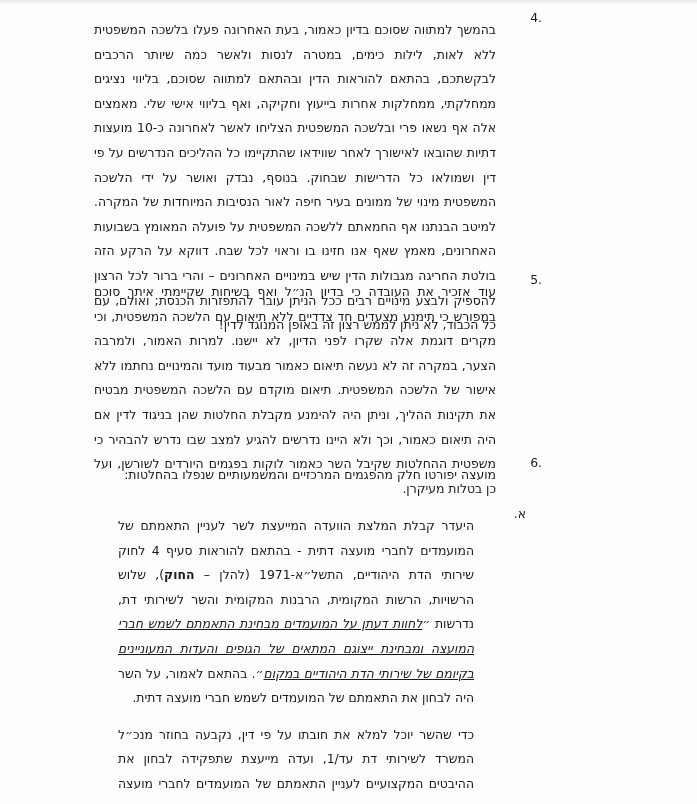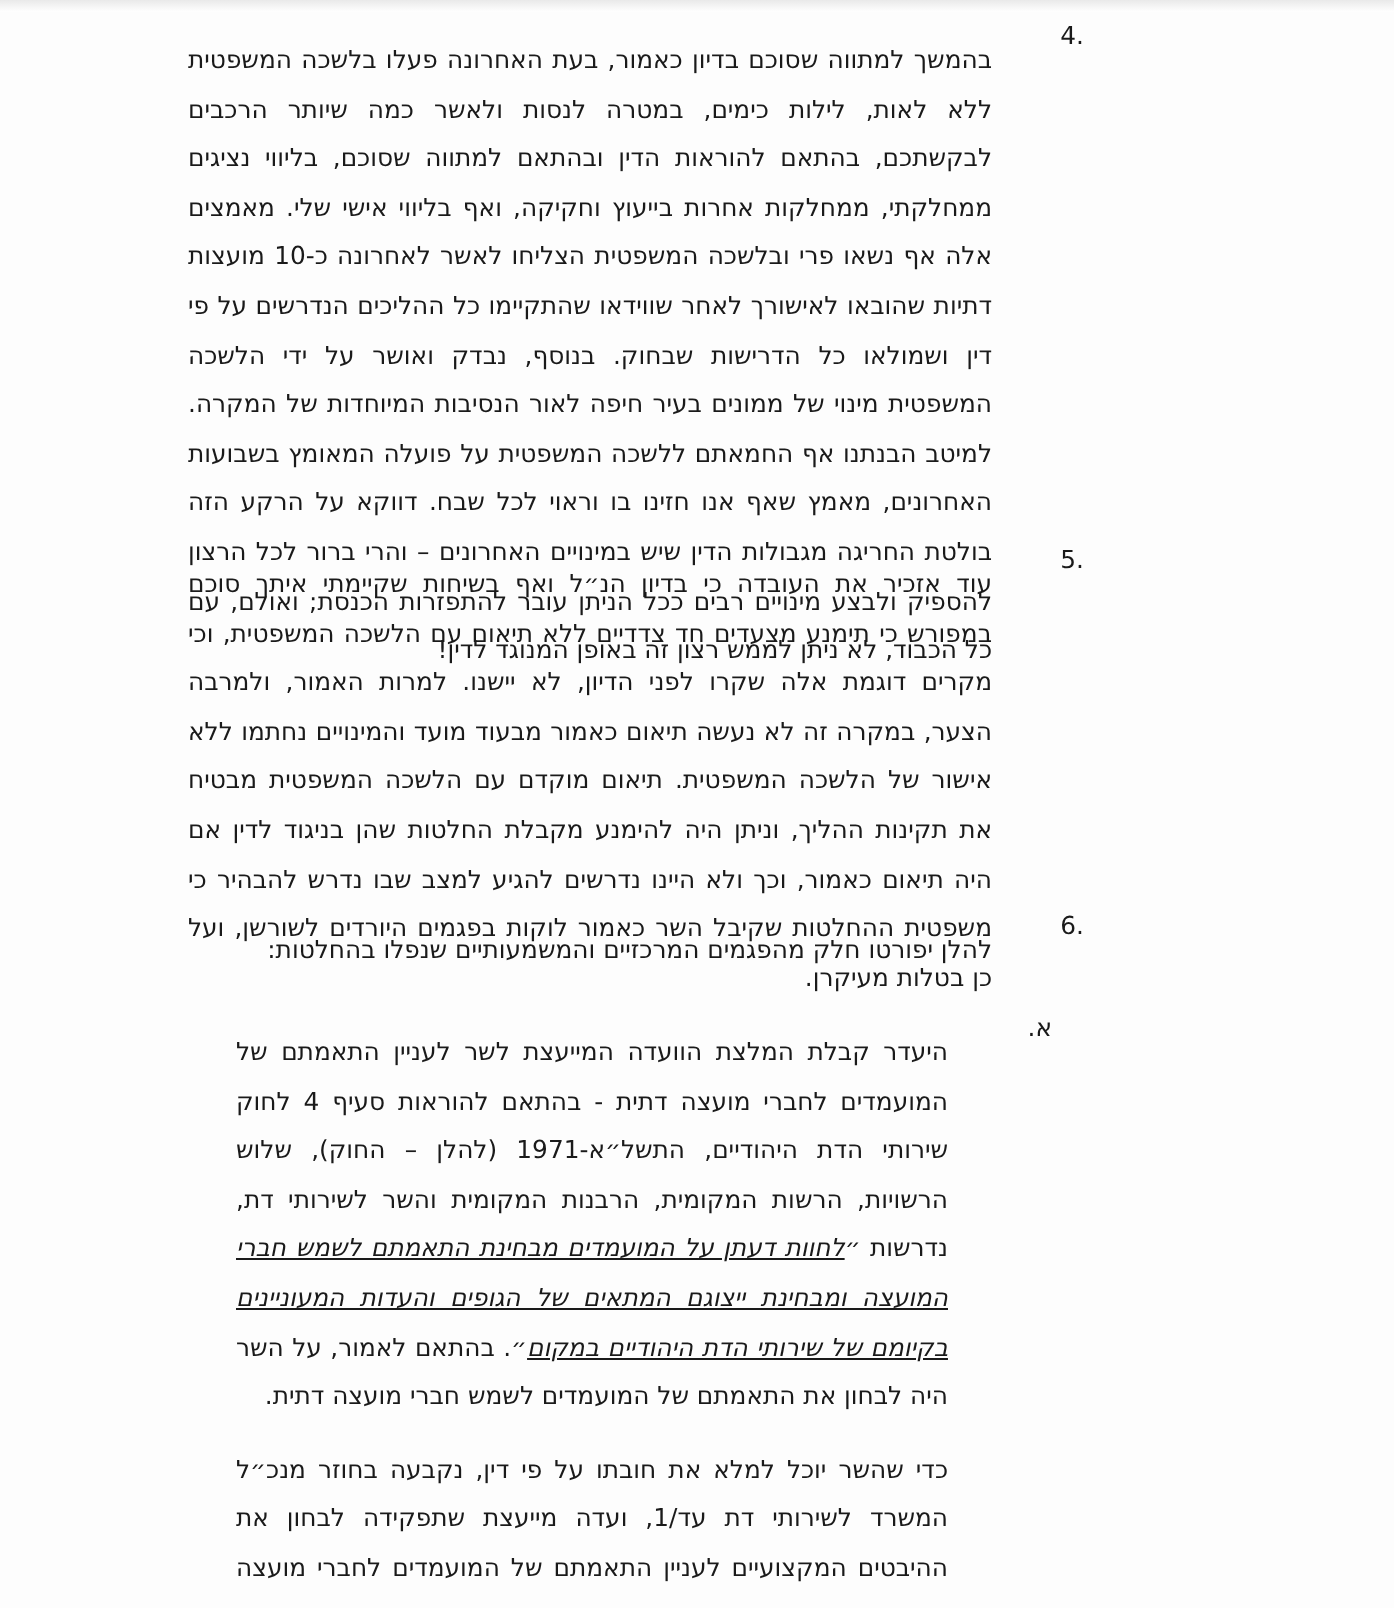--- a/index.html
+++ b/index.html
@@ -36,42 +36,42 @@
     }
     .item .num {
       position: absolute;
       font-size: 12.4px;
       direction: ltr;
     }
     .para {
       margin: 12px;
     }
     .u { }
-    .b { font-weight: normal; }
+    .b { font-weight: bold; }
     .i { font-style: italic; text-decoration: underline; }
   </style>
 </head>
 <body>
 
 <div class="page">
   <div class="top-shadow"></div>
 
   <div class="item" style="left:82px; top:6px; width:426px;">
     <span class="num" style="right:-34px; top:0;">4.</span>
     <p class="para">בהמשך למתווה שסוכם בדיון כאמור, בעת האחרונה פעלו בלשכה המשפטית ללא לאות, לילות כימים, במטרה לנסות ולאשר כמה שיותר הרכבים לבקשתכם, בהתאם להוראות הדין ובהתאם למתווה שסוכם, בליווי נציגים ממחלקתי, ממחלקות אחרות בייעוץ וחקיקה, ואף בליווי אישי שלי. מאמצים אלה אף נשאו פרי ובלשכה המשפטית הצליחו לאשר לאחרונה כ-10 מועצות דתיות שהובאו לאישורך לאחר שווידאו שהתקיימו כל ההליכים הנדרשים על פי דין ושמולאו כל הדרישות שבחוק. בנוסף, נבדק ואושר על ידי הלשכה המשפטית מינוי של ממונים בעיר חיפה לאור הנסיבות המיוחדות של המקרה. למיטב הבנתנו אף החמאתם ללשכה המשפטית על פועלה המאומץ בשבועות האחרונים, מאמץ שאף אנו חזינו בו וראוי לכל שבח. דווקא על הרקע הזה בולטת החריגה מגבולות הדין שיש במינויים האחרונים – והרי ברור לכל הרצון להספיק ולבצע מינויים רבים ככל הניתן עובר להתפזרות הכנסת; ואולם, עם כל הכבוד, לא ניתן לממש רצון זה באופן המנוגד לדין!</p>
   </div>
 
   <div class="item" style="left:82px; top:268px; width:426px;">
     <span class="num" style="right:-34px; top:0;">5.</span>
     <p class="para">עוד אזכיר את העובדה כי בדיון הנ״ל ואף בשיחות שקיימתי איתך סוכם במפורש כי תימנע מצעדים חד צדדיים ללא תיאום עם הלשכה המשפטית, וכי מקרים דוגמת אלה שקרו לפני הדיון, לא יישנו. למרות האמור, ולמרבה הצער, במקרה זה לא נעשה תיאום כאמור מבעוד מועד והמינויים נחתמו ללא אישור של הלשכה המשפטית.  תיאום מוקדם עם הלשכה המשפטית מבטיח את תקינות ההליך, וניתן היה להימנע מקבלת החלטות שהן בניגוד לדין אם היה תיאום כאמור, וכך ולא היינו נדרשים להגיע למצב שבו נדרש להבהיר כי משפטית ההחלטות שקיבל השר כאמור לוקות בפגמים היורדים לשורשן, ועל כן בטלות מעיקרן.</p>
   </div>
 
   <div class="item" style="left:82px; top:451px; width:426px;">
     <span class="num" style="right:-34px; top:0;">6.</span>
-    <p class="para">להלן יפורטו חלק מהפגמים המרכזיים והמשמעותיים שנפלו בהחלטות:</p>
+    <p class="para">מועצה יפורטו חלק מהפגמים המרכזיים והמשמעותיים שנפלו בהחלטות:</p>
   </div>
 
   <div class="item" style="left:106px; top:502px; width:380px;">
     <span class="num" style="right:-40px; top:0; direction:rtl;">א.</span>
     <p class="para"><span class="u">היעדר קבלת המלצת הוועדה המייעצת לשר לעניין התאמתם של המועמדים לחברי מועצה דתית -</span><span> בהתאם להוראות סעיף 4 לחוק שירותי הדת היהודיים, התשל״א-1971 (להלן – </span><span class="b">החוק</span><span>), שלוש הרשויות, הרשות המקומית, הרבנות המקומית והשר לשירותי דת, נדרשות ״</span><span class="i">לחוות דעתן על המועמדים מבחינת התאמתם לשמש חברי המועצה ומבחינת ייצוגם המתאים של הגופים והעדות המעוניינים בקיומם של שירותי הדת היהודיים במקום</span><span>״. בהתאם לאמור, על השר היה לבחון את התאמתם של המועמדים לשמש חברי מועצה דתית.</span></p>
     <p class="para">כדי שהשר יוכל למלא את חובתו על פי דין, נקבעה בחוזר מנכ״ל המשרד לשירותי דת עד/1, ועדה מייעצת שתפקידה לבחון את ההיבטים המקצועיים לעניין התאמתם של המועמדים לחברי מועצה דתית ולממונים ולהביא את המלצתה לשר בעניין בטרם יקבל החלטה בעניין. על אף האמור, בענייננו, החלטתך נעשתה מבלי שהתקבלו המלצות הוועדה המקצועית ואף מבלי שהתקיים דיון בוועדה.  באחד המקרים (בעניין אופקים), אמנם התקיים דיון בוועדה, אולם הדיון לא מוצה ולא התקבלו השלמות חיוניות שביקשה הוועדה.</p>
   </div>
 </div>
 
 </body></html>

